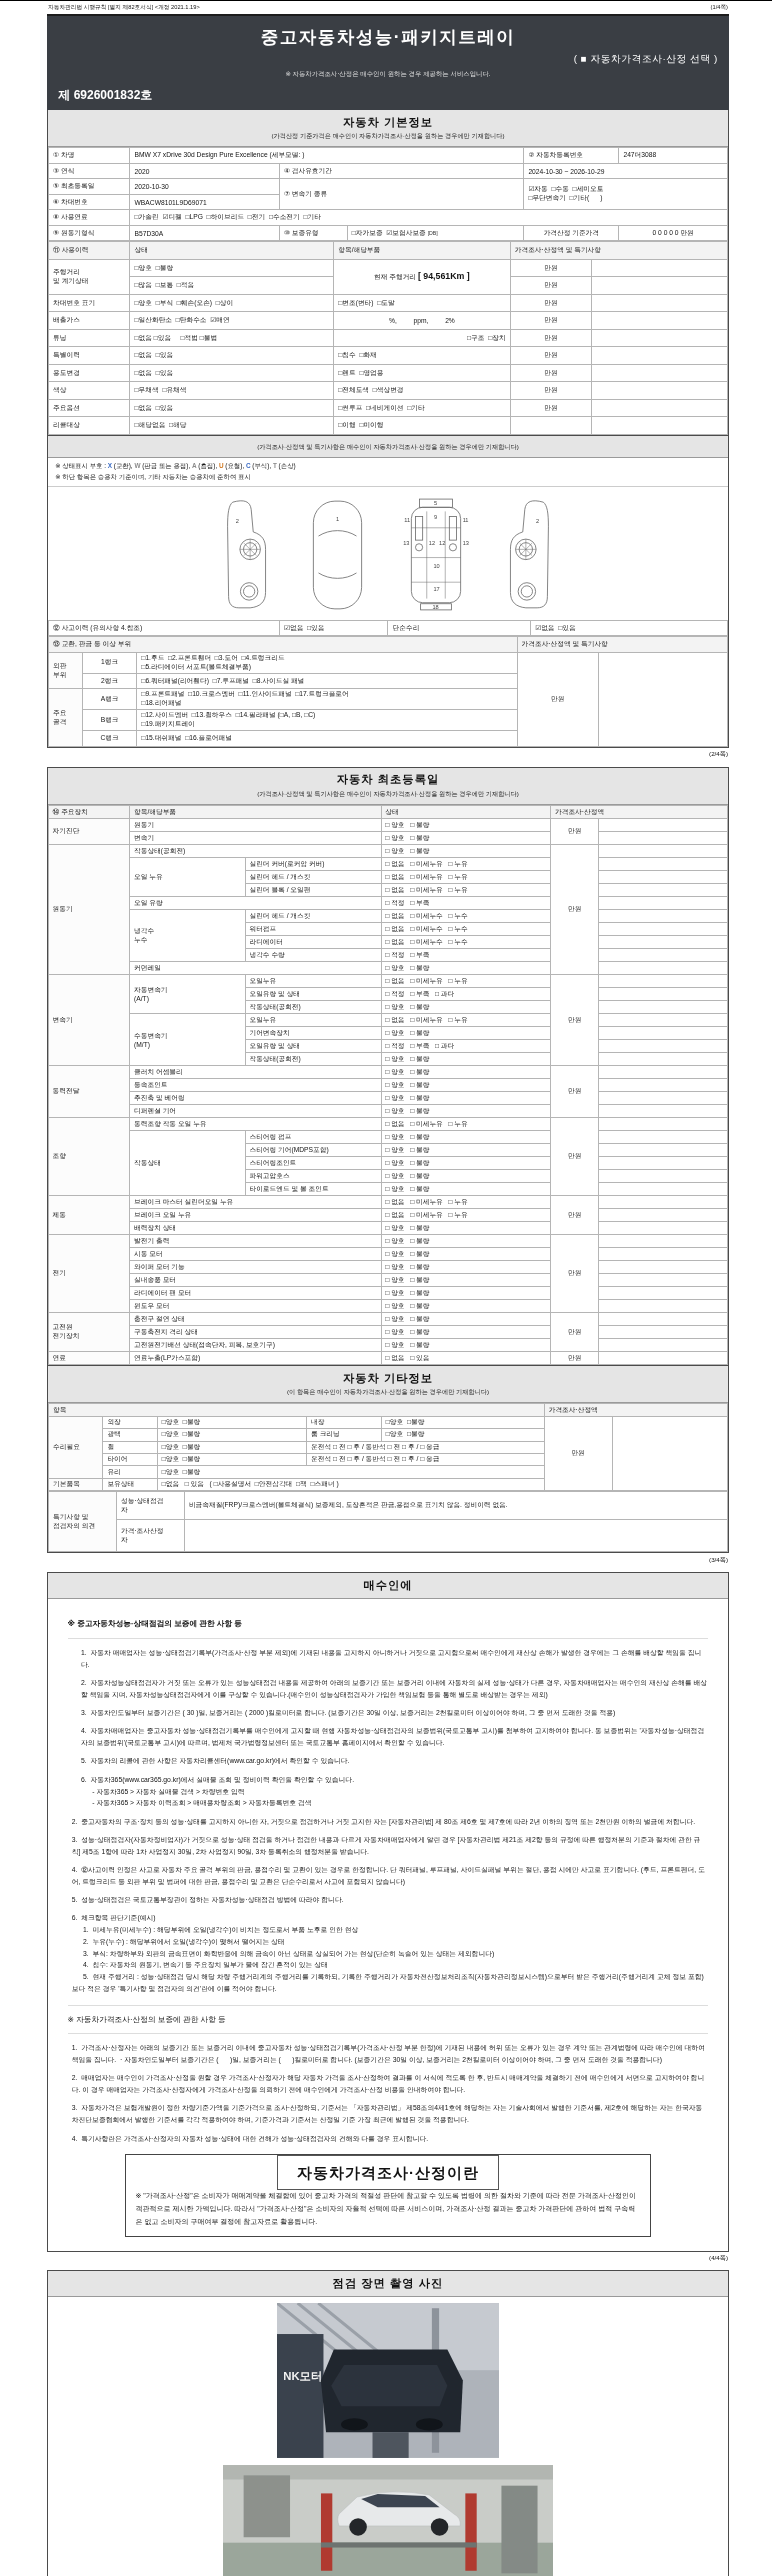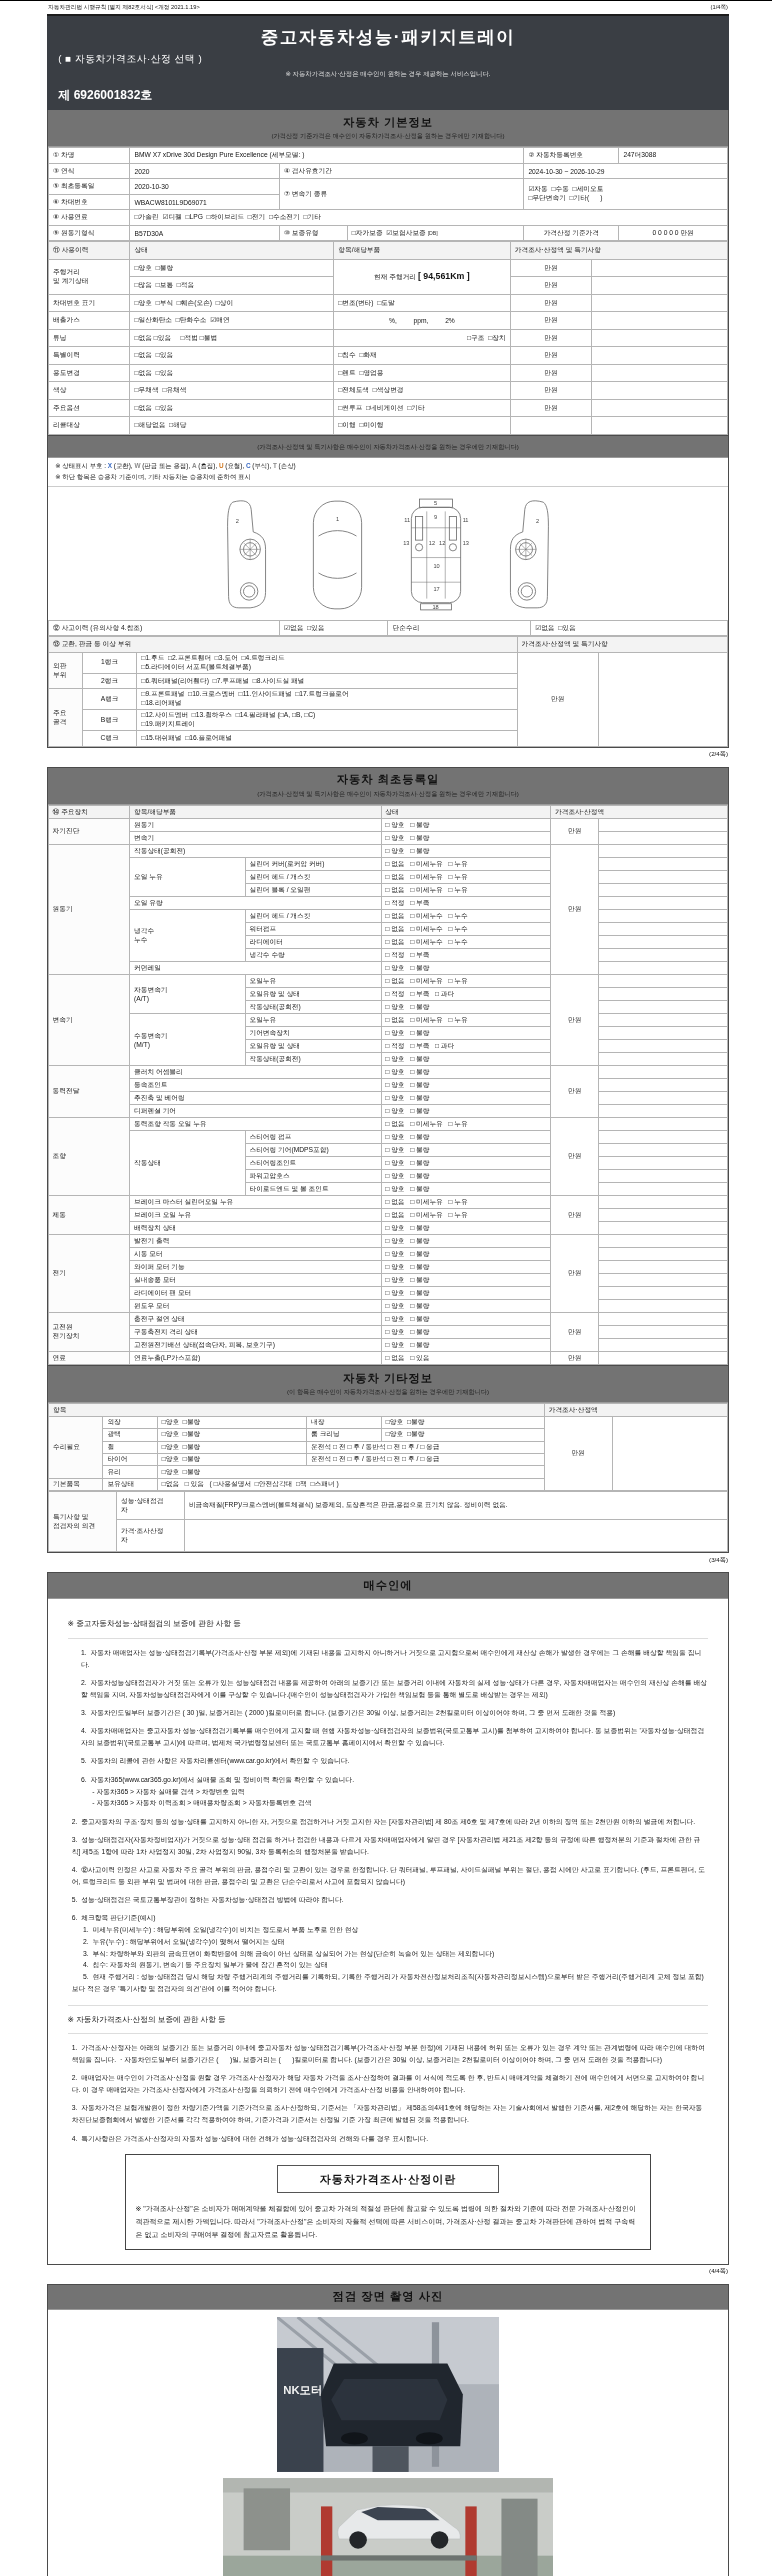--- a/index.html
+++ b/index.html
@@ -3,25 +3,25 @@
 <meta charset="utf-8">
 <style>
 *{box-sizing:border-box;margin:0;padding:0}
 html,body{background:#f2f2f2}
 body{width:773px;height:2576px;overflow:hidden;font-family:"Liberation Sans","DejaVu Sans",sans-serif;color:#121212;background:#fff;border-top:0.5px solid #000}
 .wrap{padding:1px 44px 0 47px}
 .topnote{display:flex;justify-content:space-between;font-size:5.7px;padding:1.5px 1px 2.1px;color:#111}
 .rule{height:2.1px;background:#1c1c1c;margin-bottom:0}
 .dark{background:#3a3e44;color:#fff;padding:9.3px 11.3px 5.2px}
 .dark .t1{text-align:center;font-size:17.5px;font-weight:bold;letter-spacing:1.5px}
-.dark .t2{text-align:left;font-size:9.8px;margin-top:4.1px;letter-spacing:0.5px}
+.dark .t2{text-align:right;font-size:9.8px;margin-top:4.1px;letter-spacing:0.5px}
 .dark .t3{text-align:center;font-size:6.4px;color:#e3e3e3;margin-top:3.6px}
 .dark .docno{font-size:12px;font-weight:bold;margin-top:8.2px;padding-bottom:1px}
 .block{border:1.5px solid #4b4b4b;border-top:none;background:#fff}
-.sec-head{background:#737373;text-align:center;padding:4.6px 0 5.2px;border-top:1.5px solid #4b4b4b;border-bottom:0.5px solid #9a9a9a}
+.sec-head{background:#e5e5e5;text-align:center;padding:4.6px 0 5.2px;border-top:1.5px solid #4b4b4b;border-bottom:0.5px solid #9a9a9a}
 .sec-head .st1{font-size:11.3px;font-weight:bold;letter-spacing:1px}
 .sec-head .st2{font-size:6.2px;margin-top:2.6px;color:#222}
 .marker{text-align:right;font-size:6.2px;padding:2.6px 1px 7.2px;color:#111}
 table{width:100%;border-collapse:collapse;table-layout:fixed}
 td{border:0.5px solid #b5b5b5;font-size:6.7px;padding:1px 4.1px;vertical-align:middle;word-break:break-all}
 .pw{white-space:pre-wrap}
 .ct{text-align:center}
 .lb{background:#fff}
 .gl{background:#fcfcfc;text-align:left}
 .won{color:#222;text-align:center}
@@ -39,26 +39,26 @@
 .c-g{color:#8a8a8a;font-weight:bold}
 .c-o{color:#d07820;font-weight:bold}
 .diagrams{display:flex;justify-content:center;align-items:flex-start;gap:29px;padding:8.2px 0 6.2px;background:#fff}
 .diagrams svg{stroke:#6a6a6a;fill:none;stroke-width:1.6}
 .diagrams text{stroke:none;fill:#444;font-size:11px;font-family:"Liberation Sans",sans-serif}
 .finalband{padding:5.2px 0 6.2px;border-top:1px solid #4b4b4b;text-align:center}
 .finalband .fl{font-size:9.8px;font-weight:bold;display:inline-block;margin-right:13.4px}
 .finalband .fv{display:inline-block;border:0.5px solid #555;padding:2.1px 13.4px;font-size:8.8px;letter-spacing:2.1px}
 .finalband .fn{font-size:6.2px;margin-top:4.1px}
 .notice-body{padding:13.4px 19.6px 10.3px;font-size:6.8px;line-height:1.72}
-.notice-body .nt{font-size:7.7px;font-weight:normal;margin:5.2px 0 8.2px;padding-bottom:7.2px;border-bottom:0.5px solid #ddd}
+.notice-body .nt{font-size:7.7px;font-weight:bold;margin:5.2px 0 8.2px;padding-bottom:7.2px;border-bottom:0.5px solid #ddd}
 .notice-body .nt2{font-size:7.7px;font-weight:normal;margin:10.3px 0 8.2px;padding:7.2px 0;border-top:0.5px solid #ddd;border-bottom:0.5px solid #ddd}
 .ni{margin:0 0 6.7px 13.4px;white-space:pre-wrap}
 .ni2{margin:0 0 6.7px 4.1px;white-space:pre-wrap}
 .pricebox{border:0.5px solid #444;margin:9.3px auto 3.1px;width:82%;padding:0 9.3px 8.2px}
-.pricebox .pbt{width:44%;margin:10px auto;border:0.5px solid #555;text-align:center;font-size:11px;font-weight:bold;padding:4px 0;letter-spacing:1px}
+.pricebox .pbt{width:44%;margin:0 auto;border:0.5px solid #555;text-align:center;font-size:15px;font-weight:bold;padding:4px 0;letter-spacing:1px}
 .pricebox .pbx{font-size:7px;line-height:1.8;white-space:pre-wrap}
 .photo{display:block;margin:6.2px auto}
 </style>
 </head>
 <body>
 
 <div class="wrap">
 
   <div class="topnote">
     <span>자동차관리법 시행규칙 [별지 제82호서식] &lt;개정 2021.1.19&gt;</span>

